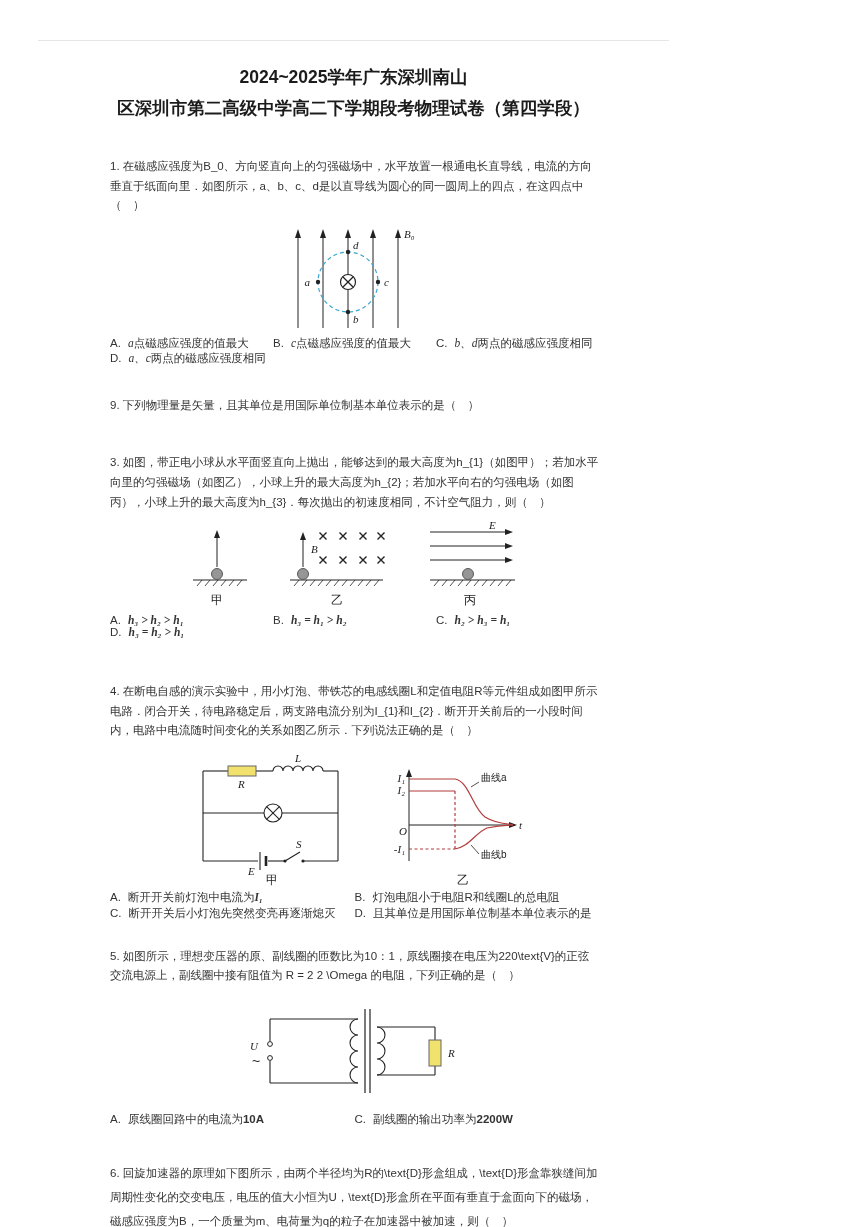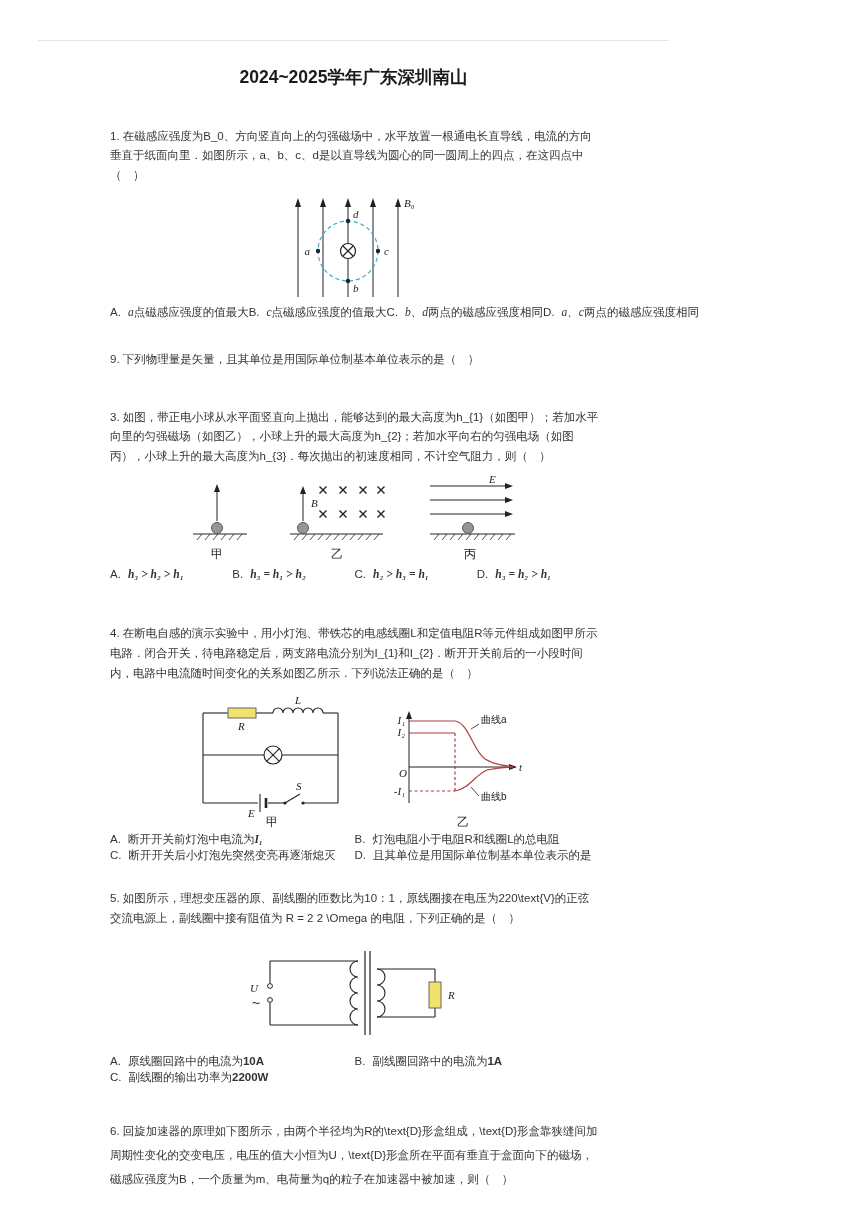--- a/index.html
+++ b/index.html
@@ -10,40 +10,41 @@
     font-family:"Liberation Sans","DejaVu Sans",sans-serif;
     color:#333;
     overflow:hidden;
   }
   .top-rule{position:absolute;top:40px;left:38px;right:38px;height:1px;background:#e6e6e6;}
   .title{margin:62px 0 0;text-align:center;font-size:17.5px;line-height:1.75;font-weight:700;color:#1b1b1b;}
   .content{padding:0 108px 0 110px;}
   .sec{margin-top:40px;}
   .qtext{font-size:11.5px;line-height:1.7;color:#333;margin:0;}
   .fig{display:flex;justify-content:center;align-items:flex-end;}
-  .opts4{display:grid;grid-template-columns:1fr 1fr 1fr 1fr;margin-top:4px;}
+  .opts4{display:grid;grid-template-columns:1fr 1fr 1fr;margin-top:4px;}
   .opts2{display:grid;grid-template-columns:1fr 1fr;row-gap:1px;margin-top:6px;}
   .opt{font-size:11.5px;color:#333;white-space:nowrap;}
   .opt .lab{margin-right:7px;}
   .var{font-family:"Liberation Serif","DejaVu Serif",serif;font-style:italic;}
   .bi{font-family:"Liberation Serif","DejaVu Serif",serif;font-style:italic;font-weight:700;}
   .unit{font-weight:700;margin-left:5px;}
   .bnum{font-weight:700;}
   svg text{fill:#222;}
   .svar{font-family:"Liberation Serif","DejaVu Serif",serif;font-style:italic;font-size:11px;}
   .scjk{font-family:"Liberation Sans","DejaVu Sans",sans-serif;font-size:12px;}
 </style>
 </head>
 <body>
 
 <div class="page">
   <div class="top-rule"></div>
 
   <h1 class="title">
     <span>2024~2025学年广东深圳南山</span><br>
+    <span>区深圳市第二高级中学高二下学期段考物理试卷（第四学段）</span>
   </h1>
 
   <div class="content">
 
     <section class="sec" style="margin-top:34px">
       <p class="qtext">1. 在磁感应强度为B_0、方向竖直向上的匀强磁场中，水平放置一根通电长直导线，电流的方向垂直于纸面向里．如图所示，a、b、c、d是以直导线为圆心的同一圆周上的四点，在这四点中（　）</p>
       <div class="fig" style="margin-top:6px">
         <svg width="150" height="110" viewBox="0 0 150 110">
           <g stroke="#222" stroke-width="1">
             <line x1="18" y1="106" x2="18" y2="12"></line>
@@ -253,21 +254,20 @@
               <path d="M203 33 V46"></path>
             <path d="M203 72 V81"></path>
               <path d="M203 81 H145"></path>
           </g>
           <rect x="197" y="46" width="12" height="26" fill="#f1e26e" stroke="#666" stroke-width="1"></rect>
           <text class="svar" font-size="12" x="216" y="63">R</text>
         </svg>
       </div>
       <div class="opts2">
         <div class="opt"><span class="lab">A.</span><span>原线圈回路中的电流为</span><span class="bnum">10A</span></div>
-        <div class="opt"><span class="lab">B.</span><span>副线圈回路中的电流为</span><span class="bnum">1A</span></div>
         <div class="opt"><span class="lab">C.</span><span>副线圈的输出功率为</span><span class="bnum">2200W</span></div>
       </div>
     </section>
 
     <section class="sec" style="margin-top:34px">
       <p class="qtext" style="line-height:2.1">6. 回旋加速器的原理如下图所示，由两个半径均为R的\text{D}形盒组成，\text{D}形盒靠狭缝间加周期性变化的交变电压，电压的值大小恒为U，\text{D}形盒所在平面有垂直于盒面向下的磁场，磁感应强度为B，一个质量为m、电荷量为q的粒子在加速器中被加速，则（　）</p>
     </section>
 
   </div>
 </div>

